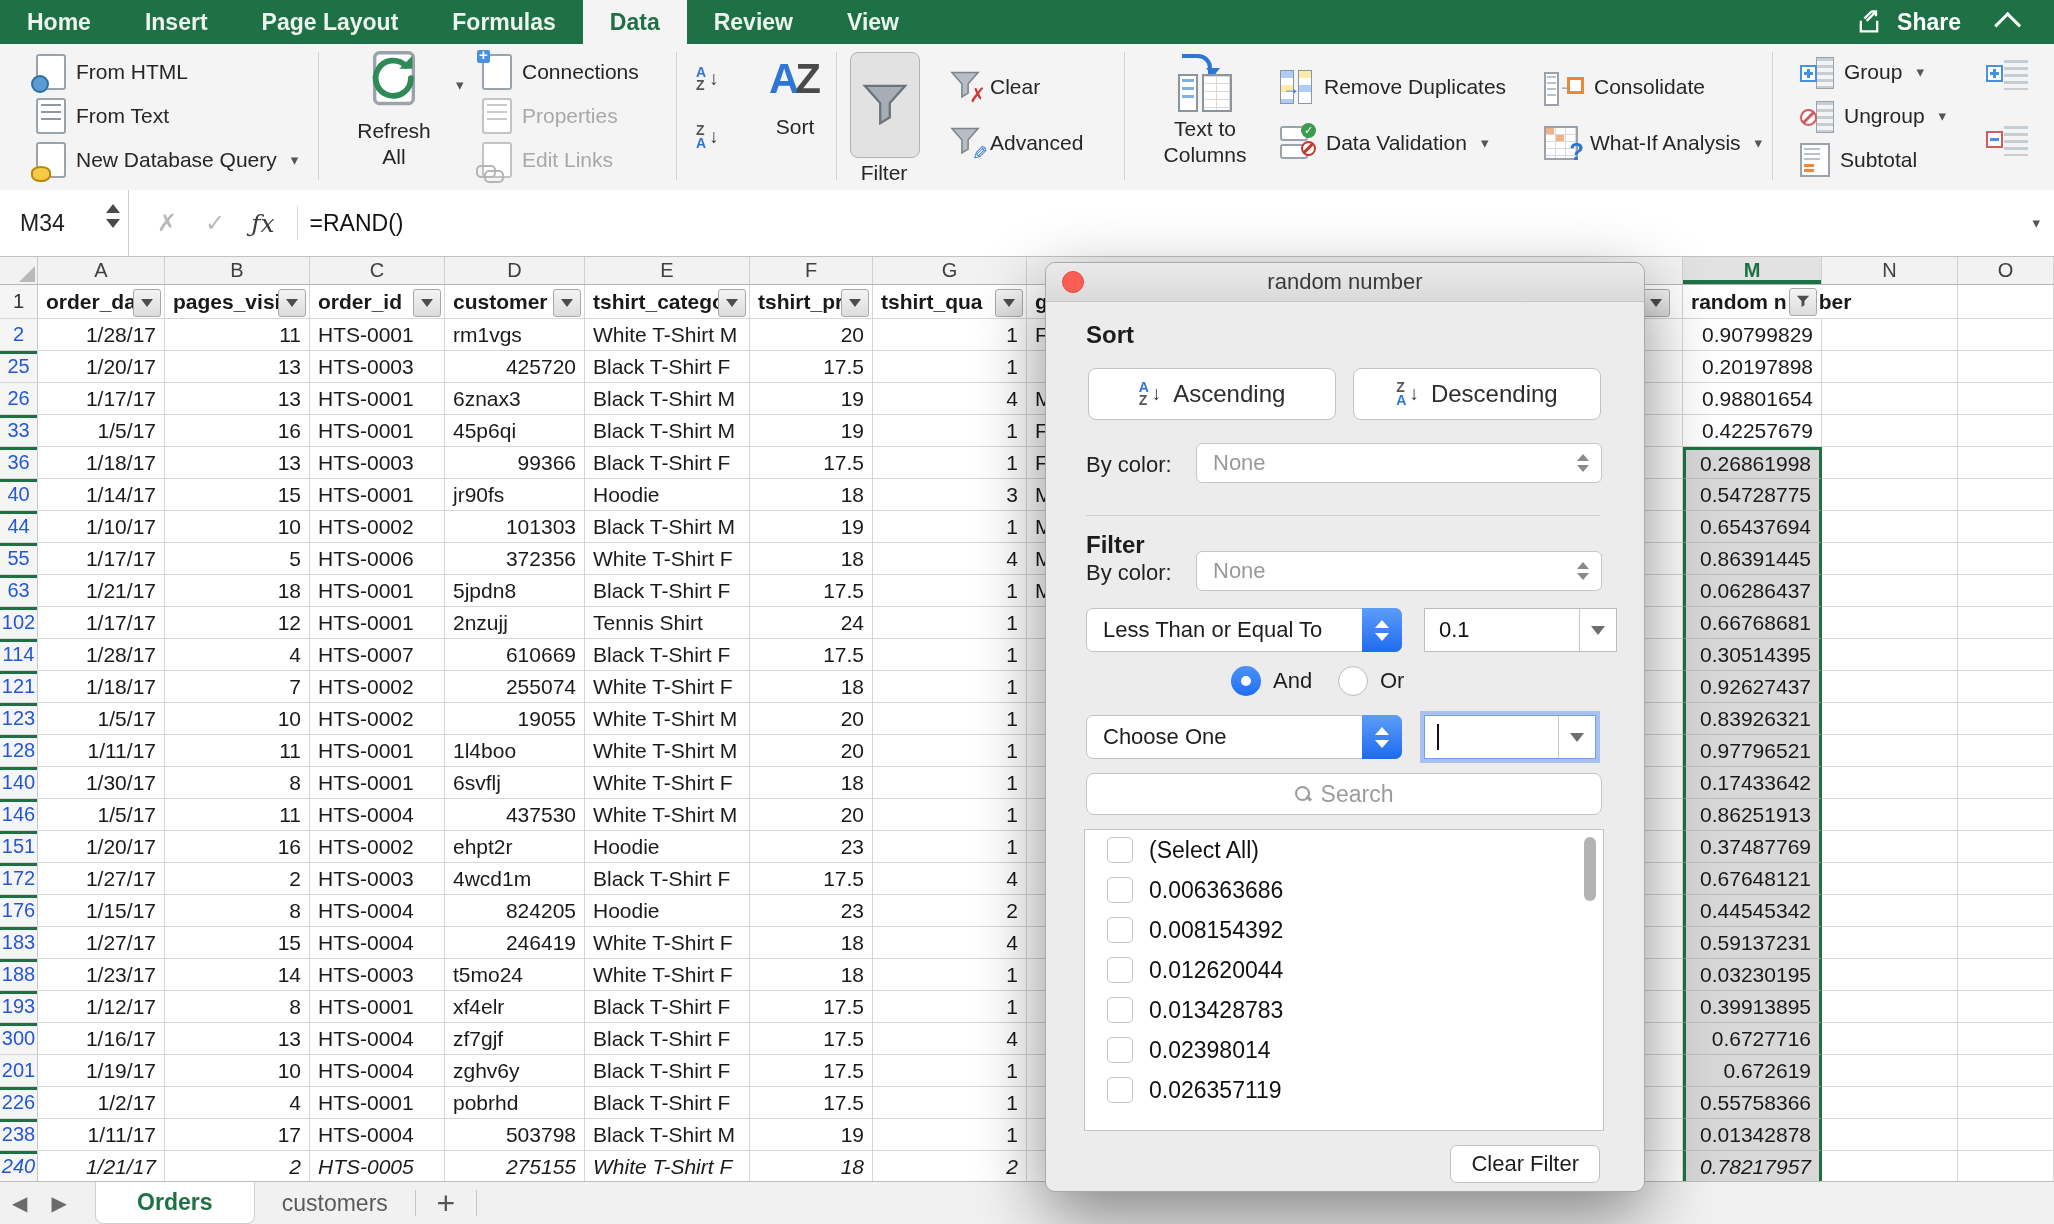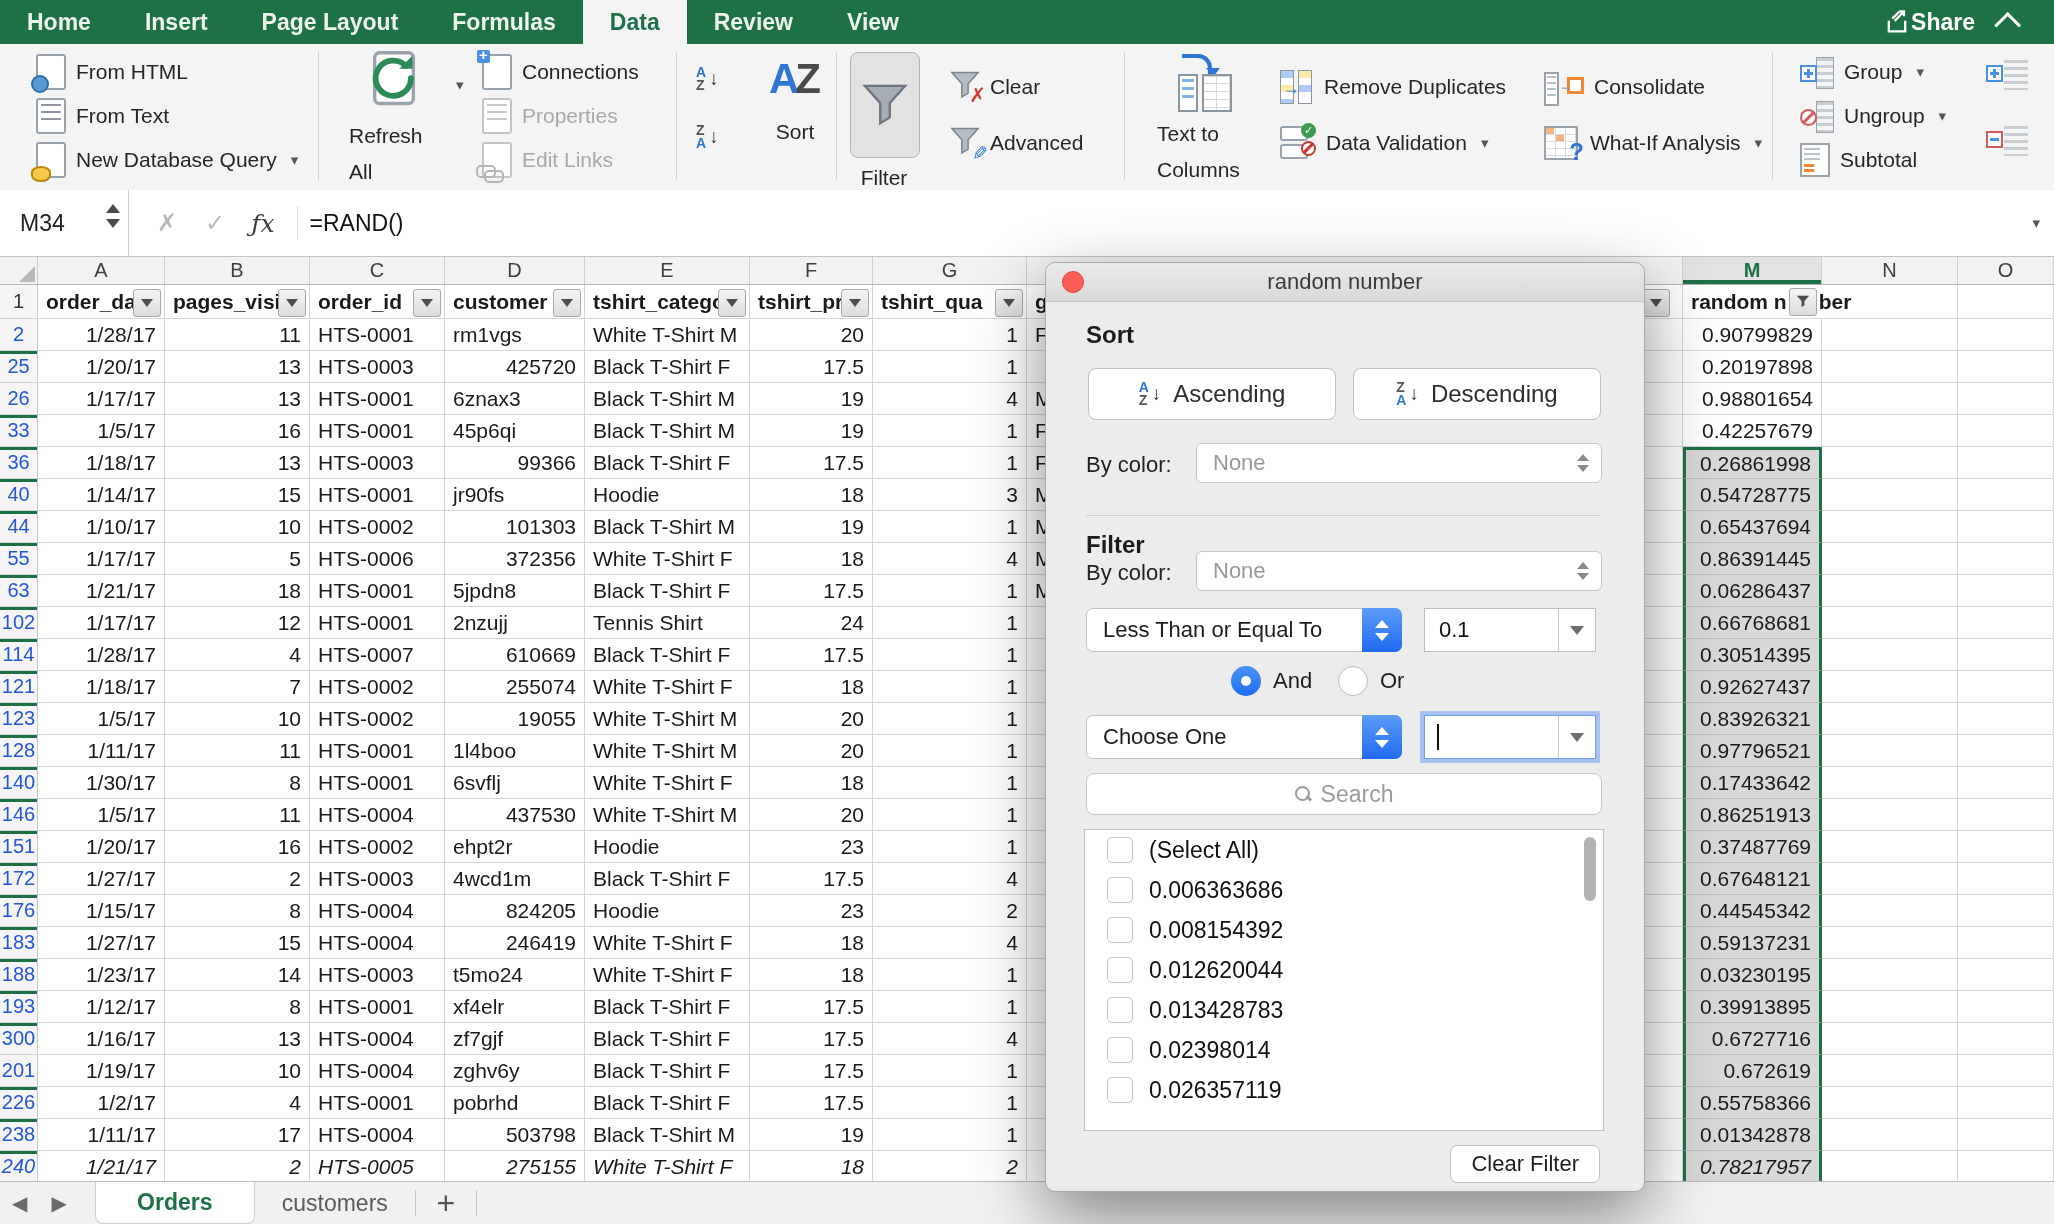--- a/index.html
+++ b/index.html
@@ -4,33 +4,33 @@
 <style>
   html,body{margin:0;padding:0;background:#888;}
   .app{position:relative;width:2054px;height:1224px;overflow:hidden;background:#fff;
        font-family:"Liberation Sans","DejaVu Sans",sans-serif;-webkit-font-smoothing:antialiased;}
 
   
   .menubar{position:absolute;left:0;top:0;width:100%;height:44px;background:#1e7145;display:flex;align-items:stretch;z-index:4;}
   .menutabs{display:flex;align-items:stretch;}
   .mtab{display:flex;align-items:center;padding:0 27px;color:#eef4ee;font-size:23px;font-weight:600;cursor:default;}
   .mtab.active{background:#f4f4f4;color:#1e7145;}
-  .share-area{margin-left:auto;display:flex;align-items:center;padding-right:34px;color:#fff;}
+  .share-area{margin-left:auto;display:flex;align-items:center;gap:14px;padding-right:34px;color:#fff;}
   .share-lbl{font-size:23px;font-weight:600;color:#fff;}
   .chev-up{width:16px;height:16px;border-left:3px solid #fff;border-top:3px solid #fff;transform:rotate(45deg) translateY(4px);margin-left:26px;}
 
   
   .ribbon{position:absolute;left:0;top:44px;width:100%;height:146px;background:#f4f4f4;border-bottom:1px solid #c6c6c6;z-index:3;}
   .rsep{position:absolute;top:8px;bottom:10px;width:1px;background:#d3d3d3;}
   .ritem{position:absolute;display:flex;align-items:center;gap:10px;height:34px;white-space:nowrap;}
   .rlb{font-size:21px;color:#262626;}
   .rlb.gray{color:#a8a8a8;}
   .dd{font-size:15px;color:#555;margin-left:4px;}
   .rbig{position:absolute;display:flex;flex-direction:column;align-items:center;}
-  .rbig .blb{font-size:21px;color:#262626;line-height:36px;margin-top:2px;}
+  .rbig .blb{font-size:21px;color:#262626;text-align:center;line-height:26px;margin-top:2px;}
   
   .pg{position:relative;width:26px;height:32px;background:#fff;border:2px solid #9aa3ab;border-radius:3px;flex:none;}
   .pg.gray{border-color:#c3c3c3;}
   .pg .lines{position:absolute;left:3px;right:3px;top:4px;height:18px;
      background:repeating-linear-gradient(#8f98a0 0 2px,transparent 2px 7px);}
   .pg.gray .lines{background:repeating-linear-gradient(#c9c9c9 0 2px,transparent 2px 7px);}
   .globe{position:absolute;left:-7px;bottom:-5px;width:14px;height:14px;border-radius:50%;background:#5b9bd5;border:2px solid #2e6da4;}
   .dbcyl{position:absolute;left:-7px;bottom:-6px;width:16px;height:12px;background:#f7c948;border:2px solid #b8860b;border-radius:50%/40%;}
   .conn-sq{position:absolute;left:-7px;top:-6px;width:13px;height:13px;background:#4a90e2;border-radius:2px;}
   .conn-sq::after{content:"+";position:absolute;left:2px;top:-4px;color:#fff;font-size:15px;font-weight:bold;}
@@ -957,21 +957,21 @@
         </span>
     </div>
 
     <div class="popup" style="left:40px;top:345px;width:316px">
       <span>Less Than or Equal To</span>
       <span class="bluecap">
           <span class="bc-u"></span>
           <span class="bc-d"></span>
         </span>
     </div>
-    <div class="combo" style="left:378px;top:345px;width:172px">
+    <div class="combo" style="left:378px;top:345px;width:193px">
       <span class="val">0.1</span>
       <span class="ddbtn">
           <span class="tri"></span>
         </span>
     </div>
 
     <div class="radiorow" style="left:185px;top:403px">
       <span class="radio on"></span>
       <span>And</span>
     </div>

